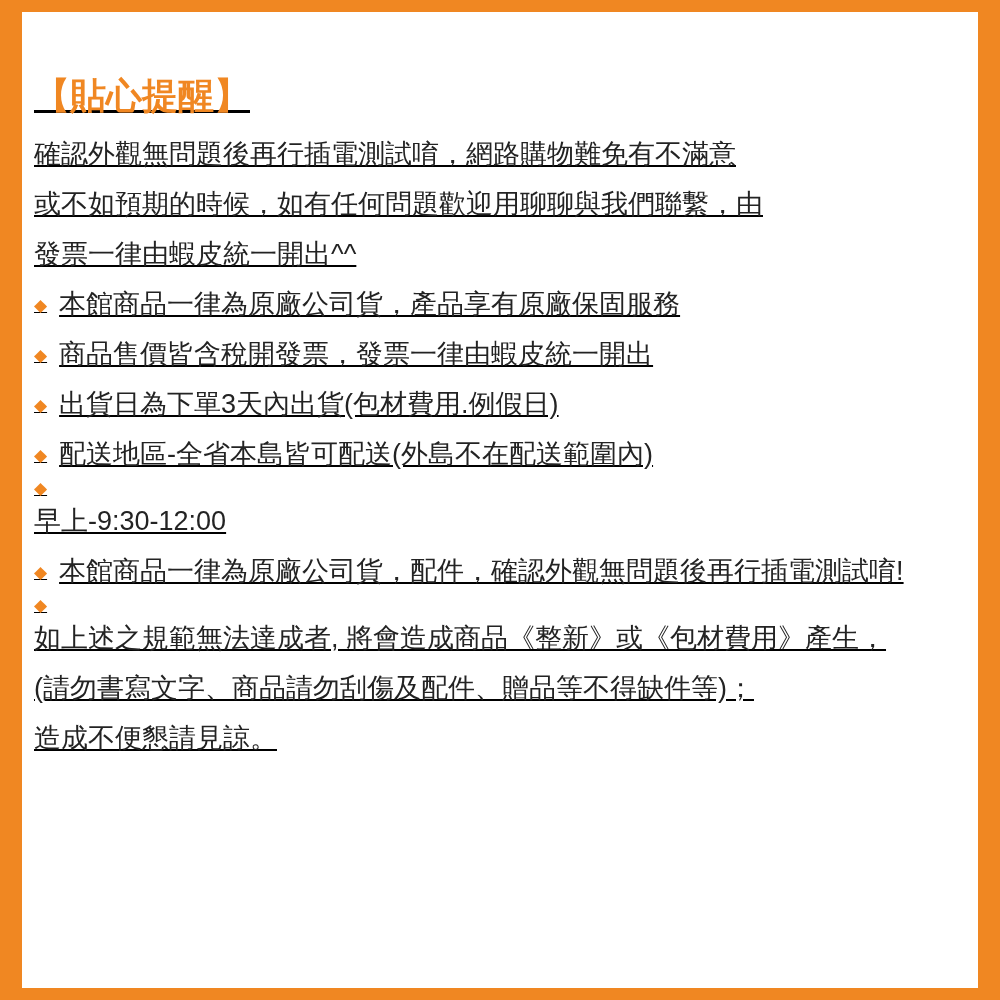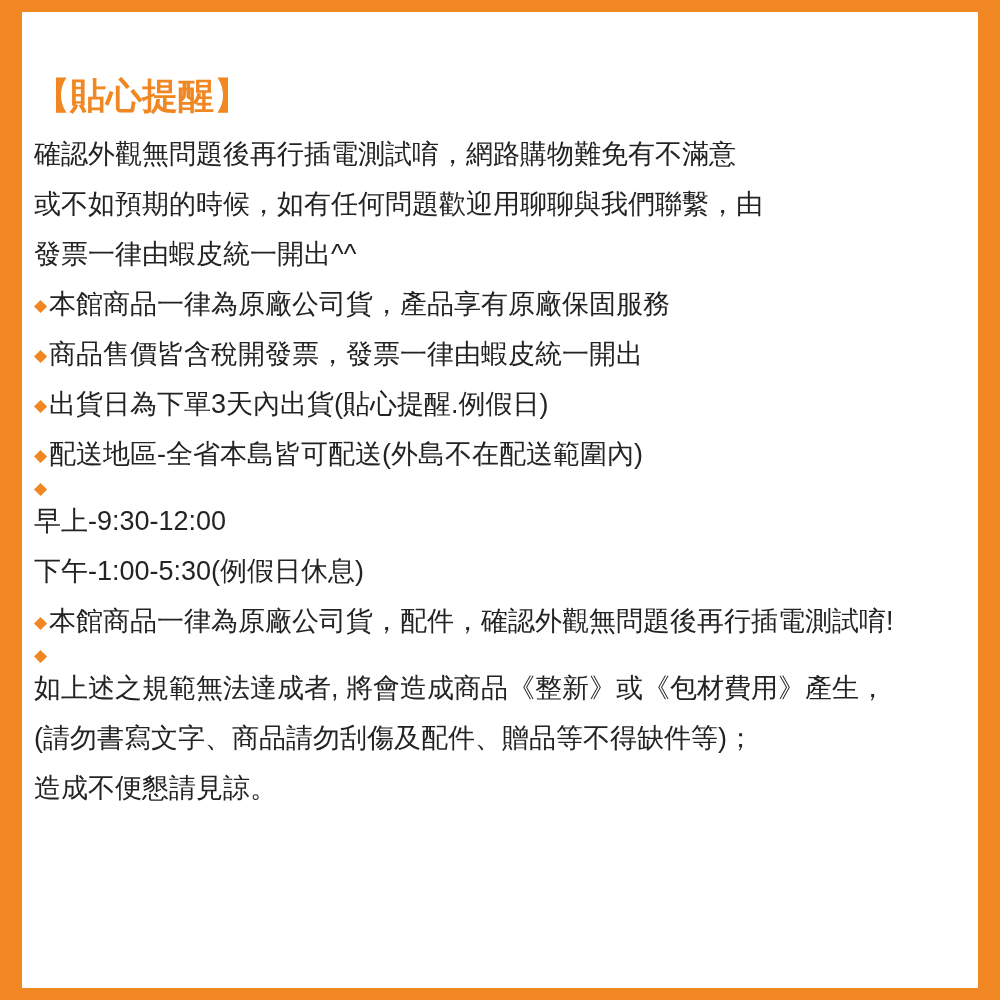--- a/index.html
+++ b/index.html
@@ -41,20 +41,21 @@
   .frame-bottom { bottom: 0; }
 
   .content {
     position: absolute;
     left: 22px;
     top: 12px;
     right: 22px;
     bottom: 12px;
     padding: 62px 20px 0 12px;
     box-sizing: border-box;
+    text-decoration: underline;
   }
 
   .notice-title {
     color: #f08722;
     font-size: 36px;
     font-weight: bold;
     line-height: 1.2;
     margin: 0 0 12px 0;
     letter-spacing: 0px;
     white-space: nowrap;
@@ -75,20 +76,21 @@
     color: #f08722;
     font-size: 17px;
     line-height: 1;
     margin-right: 2px;
     position: relative;
     top: 1px;
     flex: 0 0 auto;
   }
   .bullet-text {
     flex: 0 1 auto;
+    margin-left: 10px;
   }
 </style>
 </head>
 <body>
 
 <div class="page">
   <div class="frame-top"></div>
   <div class="frame-bottom"></div>
   <div class="frame-left"></div>
   <div class="frame-right"></div>
@@ -102,31 +104,30 @@
         <div class="line bullet">
           <span class="bullet-mark">◆</span>
           <span class="bullet-text">本館商品一律為原廠公司貨，產品享有原廠保固服務</span>
         </div>
         <div class="line bullet">
           <span class="bullet-mark">◆</span>
           <span class="bullet-text">商品售價皆含稅開發票，發票一律由蝦皮統一開出</span>
         </div>
         <div class="line bullet">
           <span class="bullet-mark">◆</span>
-          <span class="bullet-text">出貨日為下單3天內出貨(貼心提醒.例假日)</span>
+          <span class="bullet-text">出貨日為下單3天內出貨(包材費用.例假日)</span>
         </div>
         <div class="line bullet">
           <span class="bullet-mark">◆</span>
           <span class="bullet-text">配送地區-全省本島皆可配送(外島不在配送範圍內)</span>
         </div>
         <div class="line bullet">
           <span class="bullet-mark">◆</span>
         </div>
         <div class="line">早上-9:30-12:00</div>
-        <div class="line">下午-1:00-5:30(例假日休息)</div>
         <div class="line bullet">
           <span class="bullet-mark">◆</span>
           <span class="bullet-text">本館商品一律為原廠公司貨，配件，確認外觀無問題後再行插電測試唷!</span>
         </div>
         <div class="line bullet">
           <span class="bullet-mark">◆</span>
         </div>
         <div class="line">如上述之規範無法達成者, 將會造成商品《整新》或《包材費用》產生，</div>
         <div class="line">(請勿書寫文字、商品請勿刮傷及配件、贈品等不得缺件等)；</div>
         <div class="line">造成不便懇請見諒。</div>

